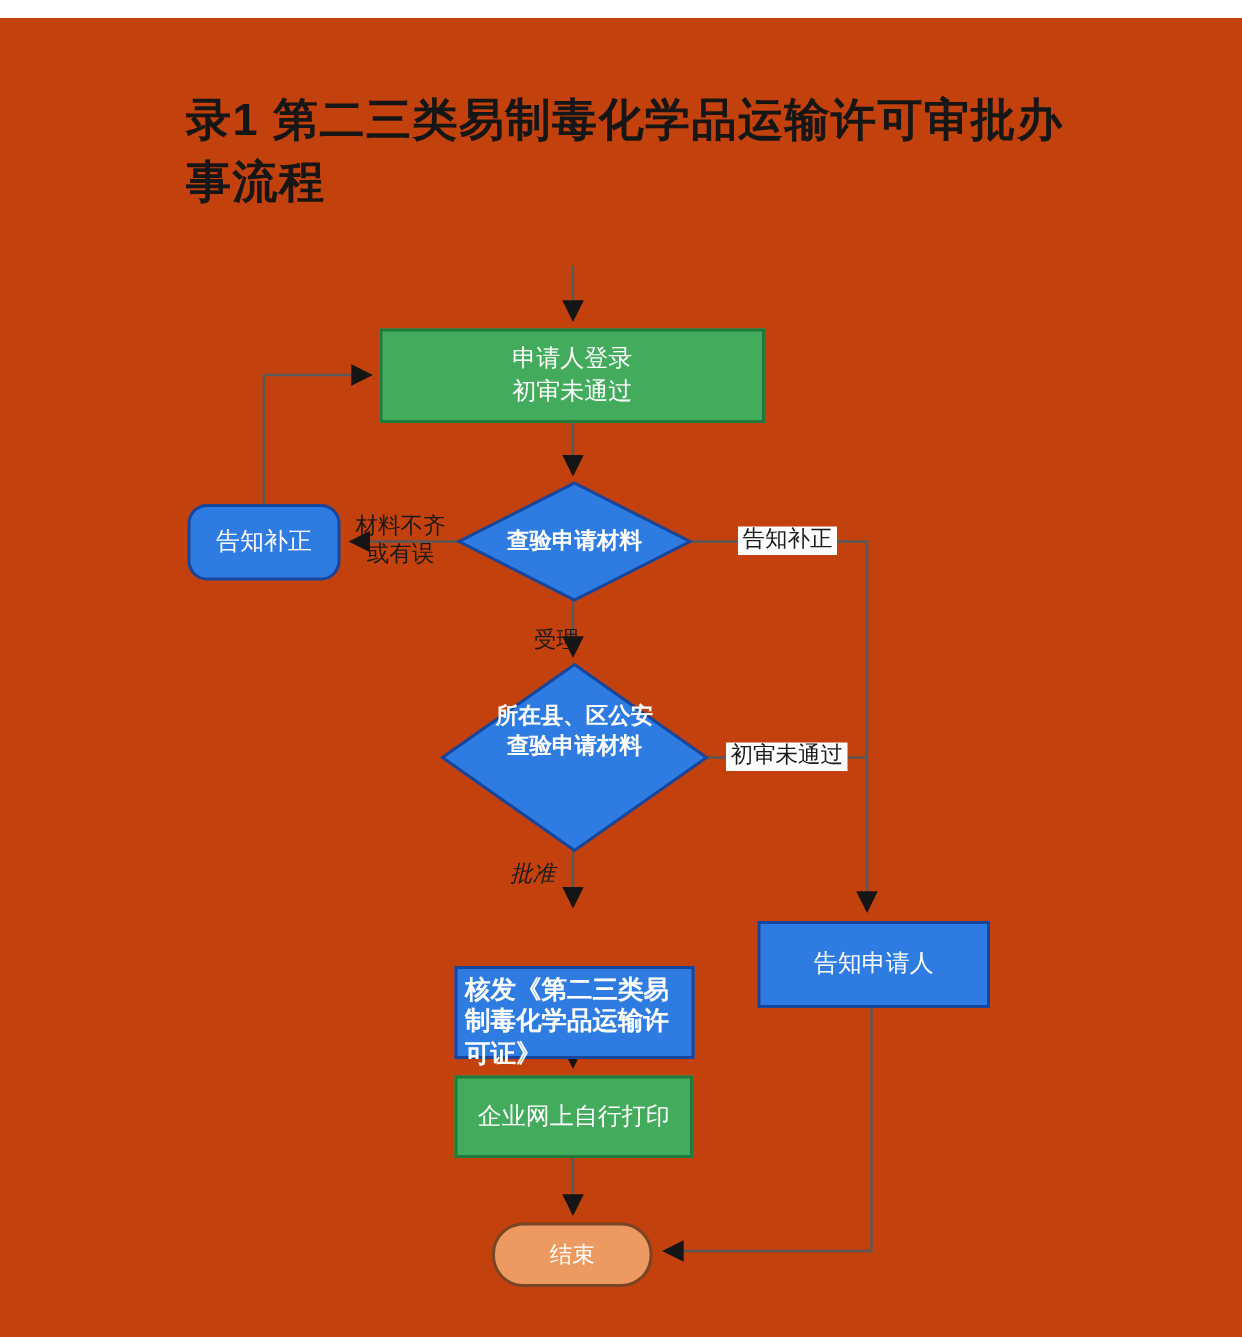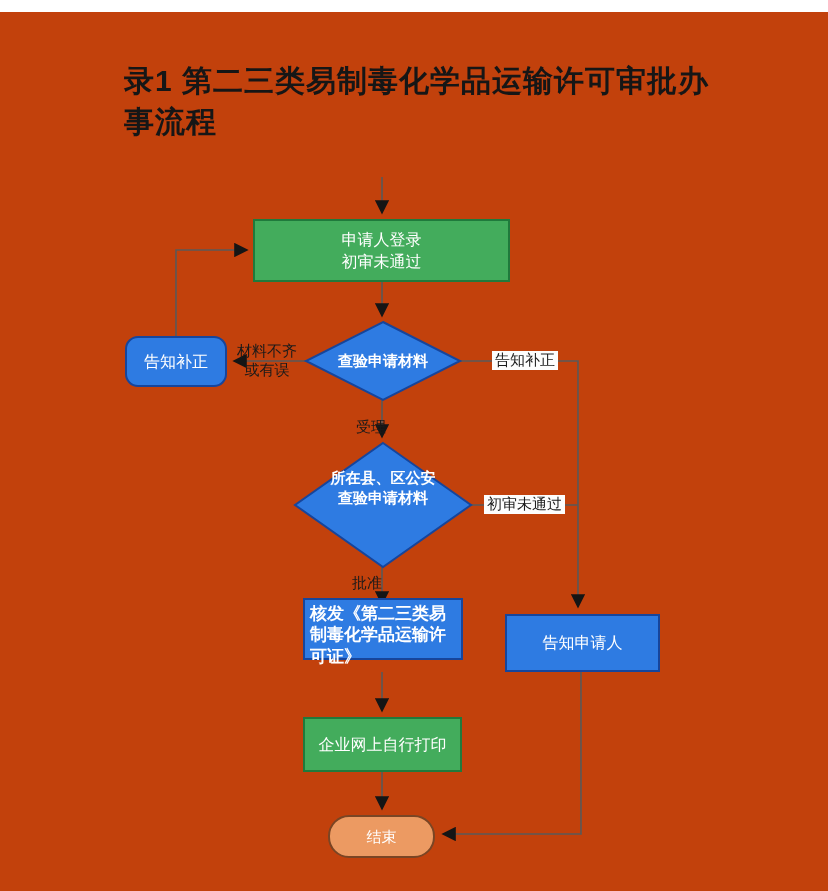--- a/index.html
+++ b/index.html
@@ -79,34 +79,34 @@
 
   <div class="diamond-label" style="left:306px;top:335px;width:154px;height:28px;">查验申请材料</div>
 
   <div class="node action" style="left:125px;top:324px;width:102px;height:51px;font-size:16px;border-radius:13px;">告知补正</div>
 
   <div class="diamond-label" style="left:295px;top:445px;width:176px;height:62px;">
     <div>所在县、区公安</div>
     <div>查验申请材料</div>
   </div>
 
-  <div class="node action" id="issue-box" style="left:303px;top:586px;width:160px;height:62px;">核发《第二三类易制毒化学品运输许可证》</div>
+  <div class="node action" id="issue-box" style="left:303px;top:632px;width:160px;height:62px;">核发《第二三类易制毒化学品运输许可证》</div>
 
   <div class="node action" style="left:505px;top:602px;width:155px;height:58px;">告知申请人</div>
 
   <div class="node process" style="left:303px;top:705px;width:159px;height:55px;">企业网上自行打印</div>
 
   <div class="node terminal" style="left:328px;top:803px;width:107px;height:43px;">结束</div>
 
   <div class="edge-label" style="left:230px;top:330px;width:74px;">
     <div>材料不齐</div>
     <div>或有误</div>
   </div>
 
   <div class="edge-label masked" style="left:492px;top:339px;">告知补正</div>
 
   <div class="edge-label" style="left:356px;top:406px;">受理</div>
 
   <div class="edge-label masked" style="left:484px;top:483px;">初审未通过</div>
 
-  <div class="edge-label" style="left:352px;top:562px;">批准</div>
+  <div class="edge-label" style="left:340px;top:562px;font-style:italic;">批准</div>
 
 </div>
 
 </body></html>

